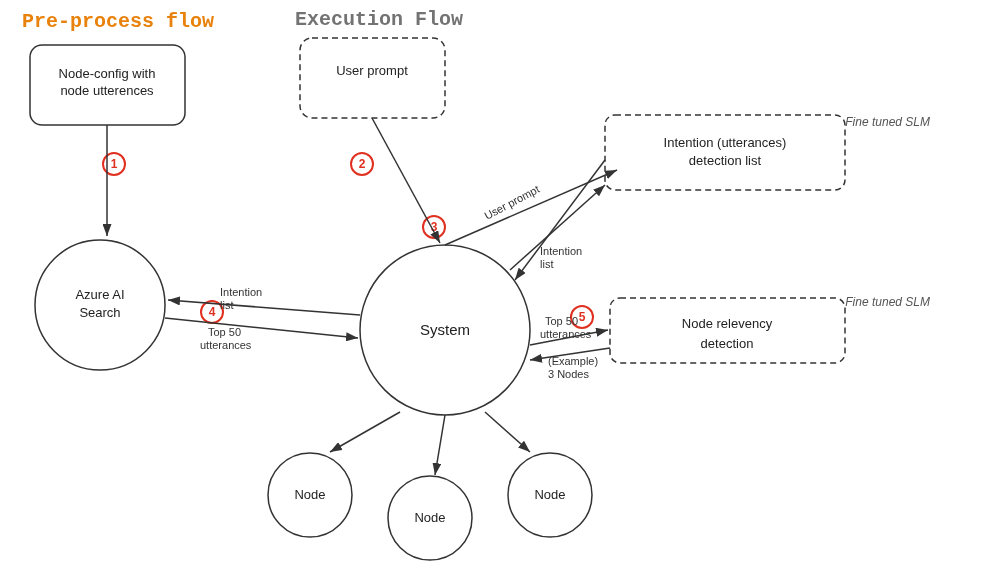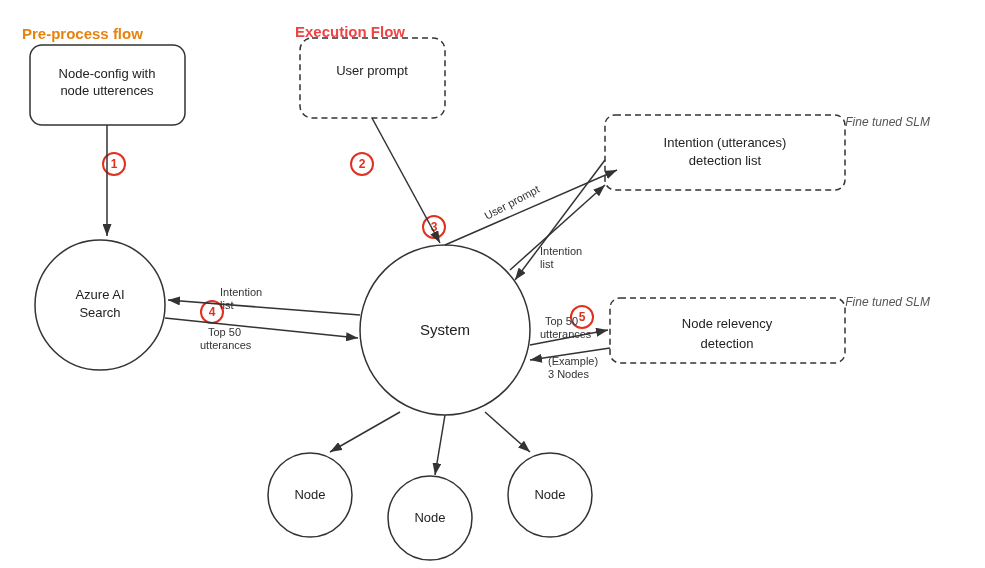--- a/index.html
+++ b/index.html
@@ -18,27 +18,26 @@
       background: #fff;
     }
     svg.main-svg {
       position: absolute;
       top: 0; left: 0;
       width: 985px;
       height: 568px;
     }
     .section-title {
       position: absolute;
-      font-size: 15px;
+      font-size: 20px;
       font-weight: bold;
-      font-family: Liberation Sans, sans-serif;
-      margin-top: 15px;
+      font-family: Liberation Mono, monospace;
     }
     .orange { color: #e8820c; }
-    .blue { color: #ef4444; }
+    .blue { color: #737373; }
     .step-circle {
       position: absolute;
       width: 24px;
       height: 24px;
       border-radius: 50%;
       border: 2px solid #e03020;
       color: #e03020;
       font-size: 12px;
       font-weight: bold;
       display: flex;

